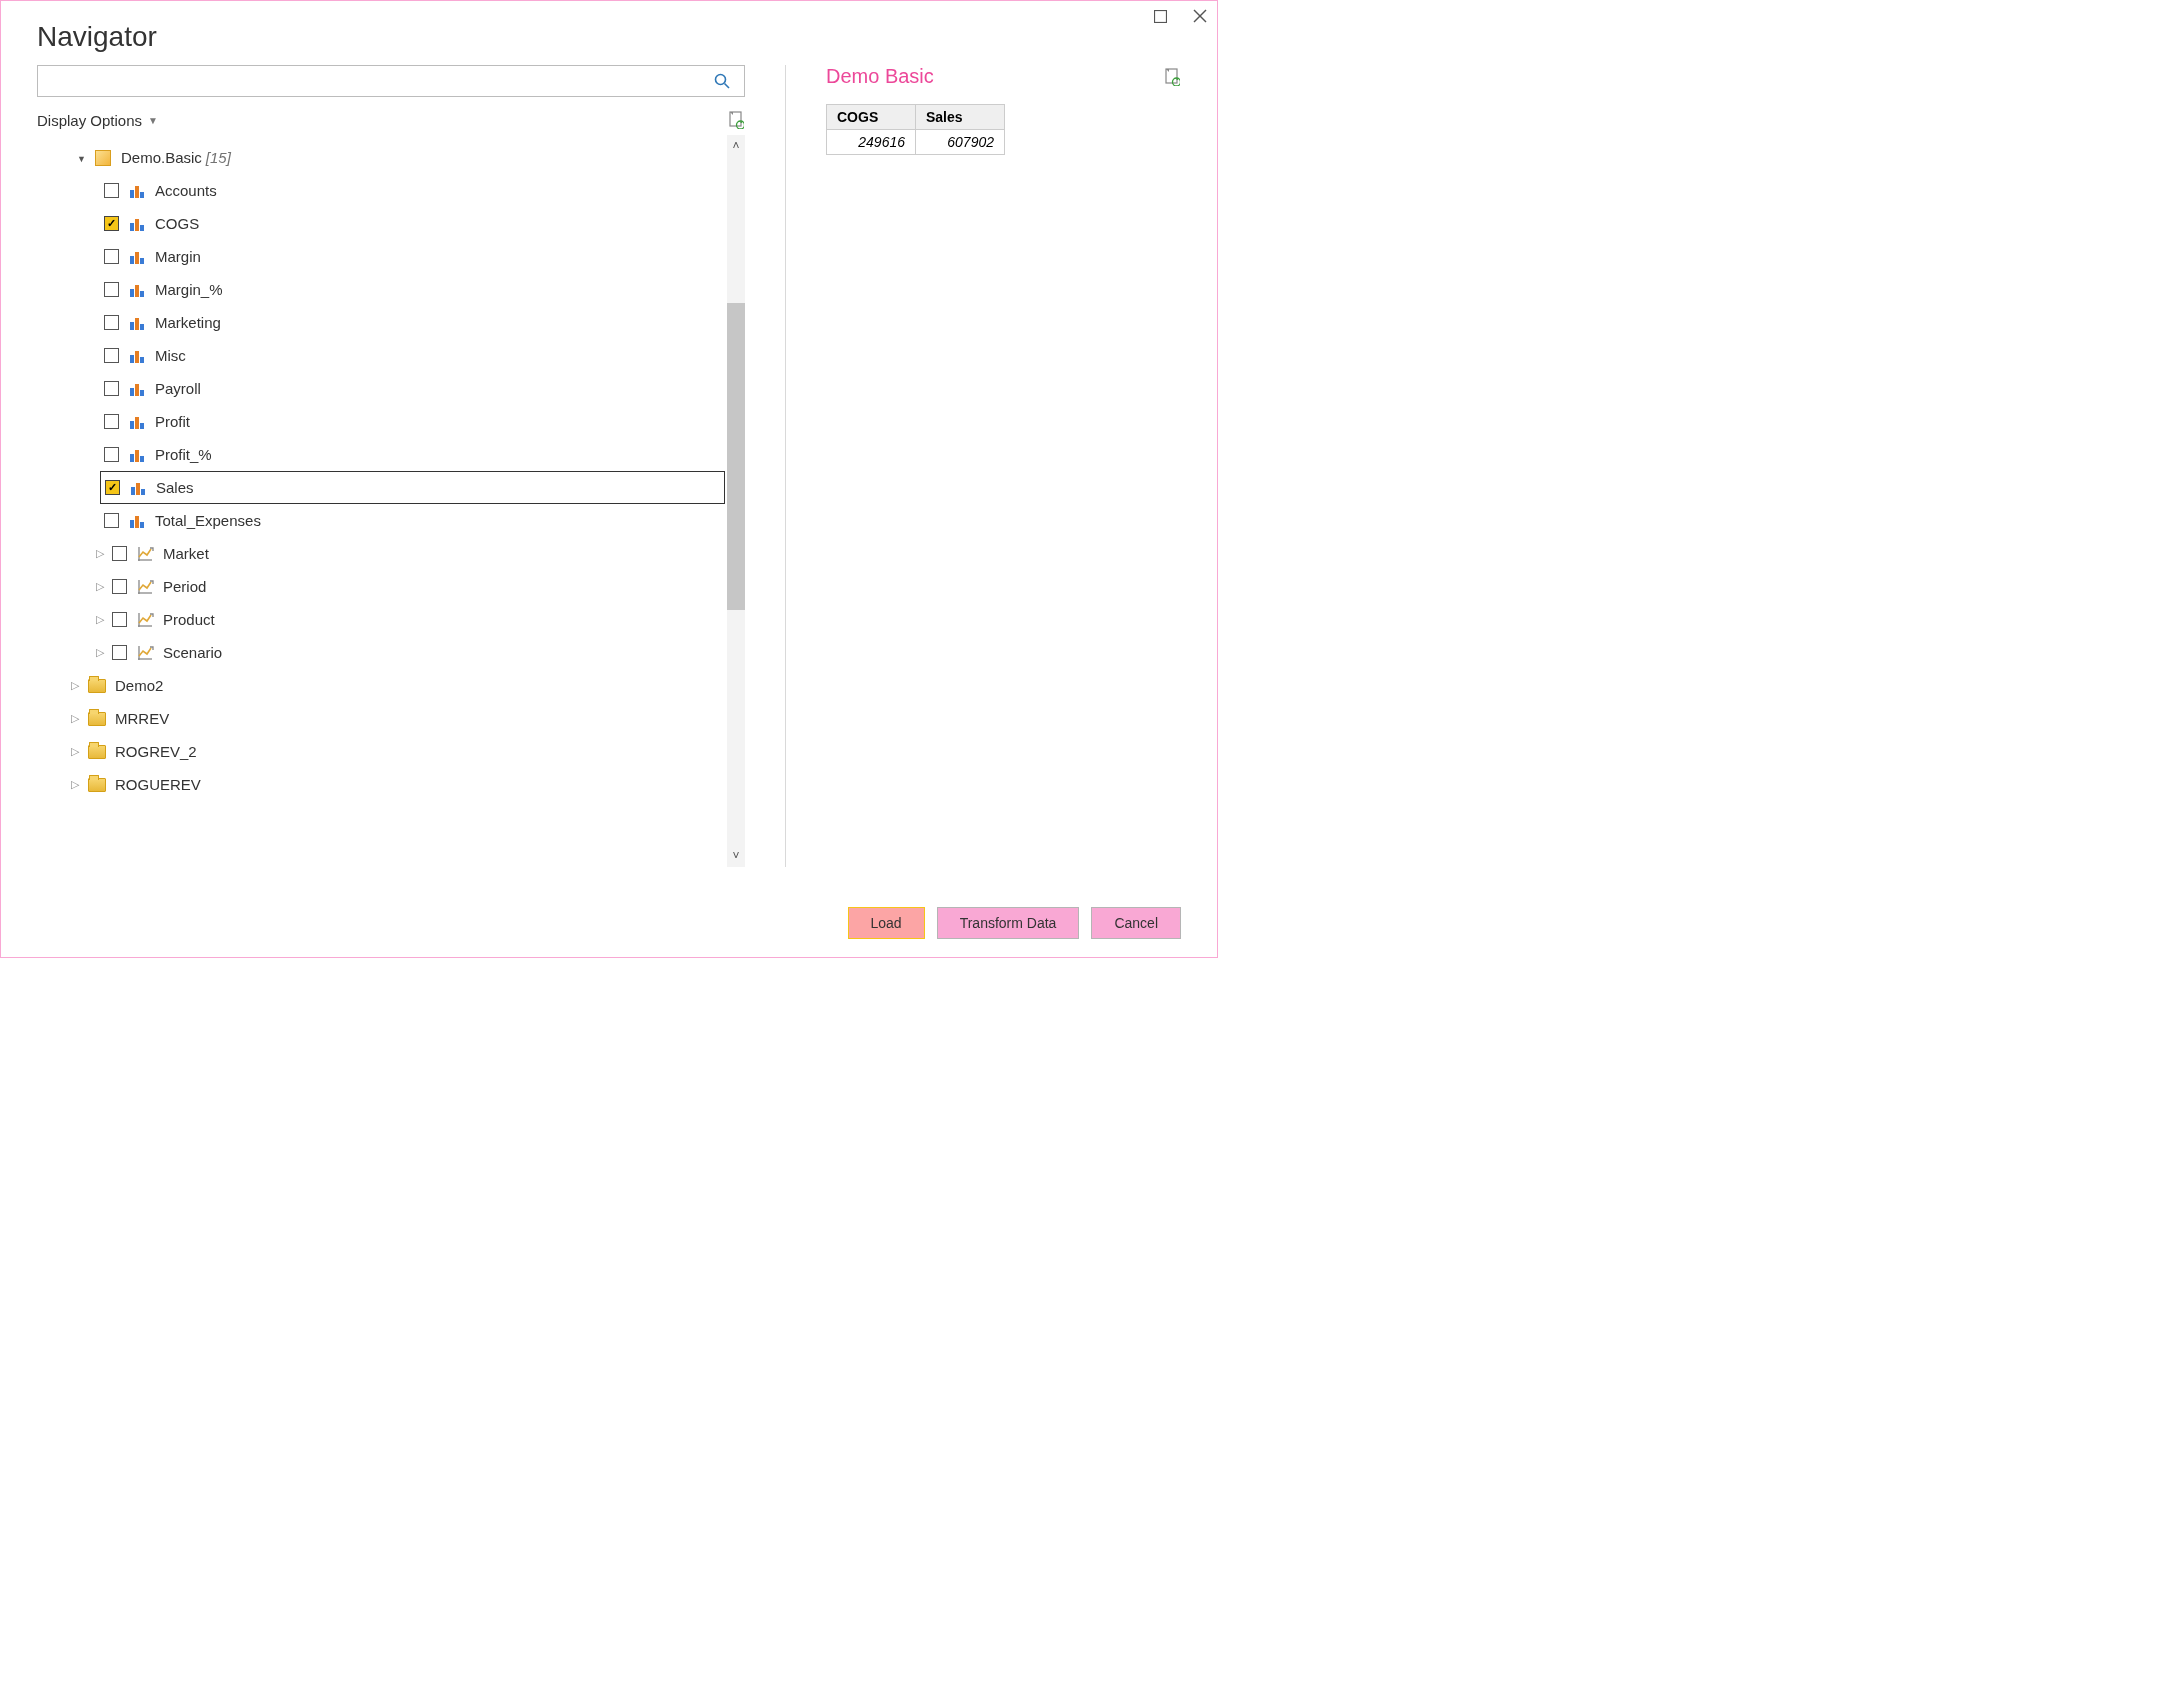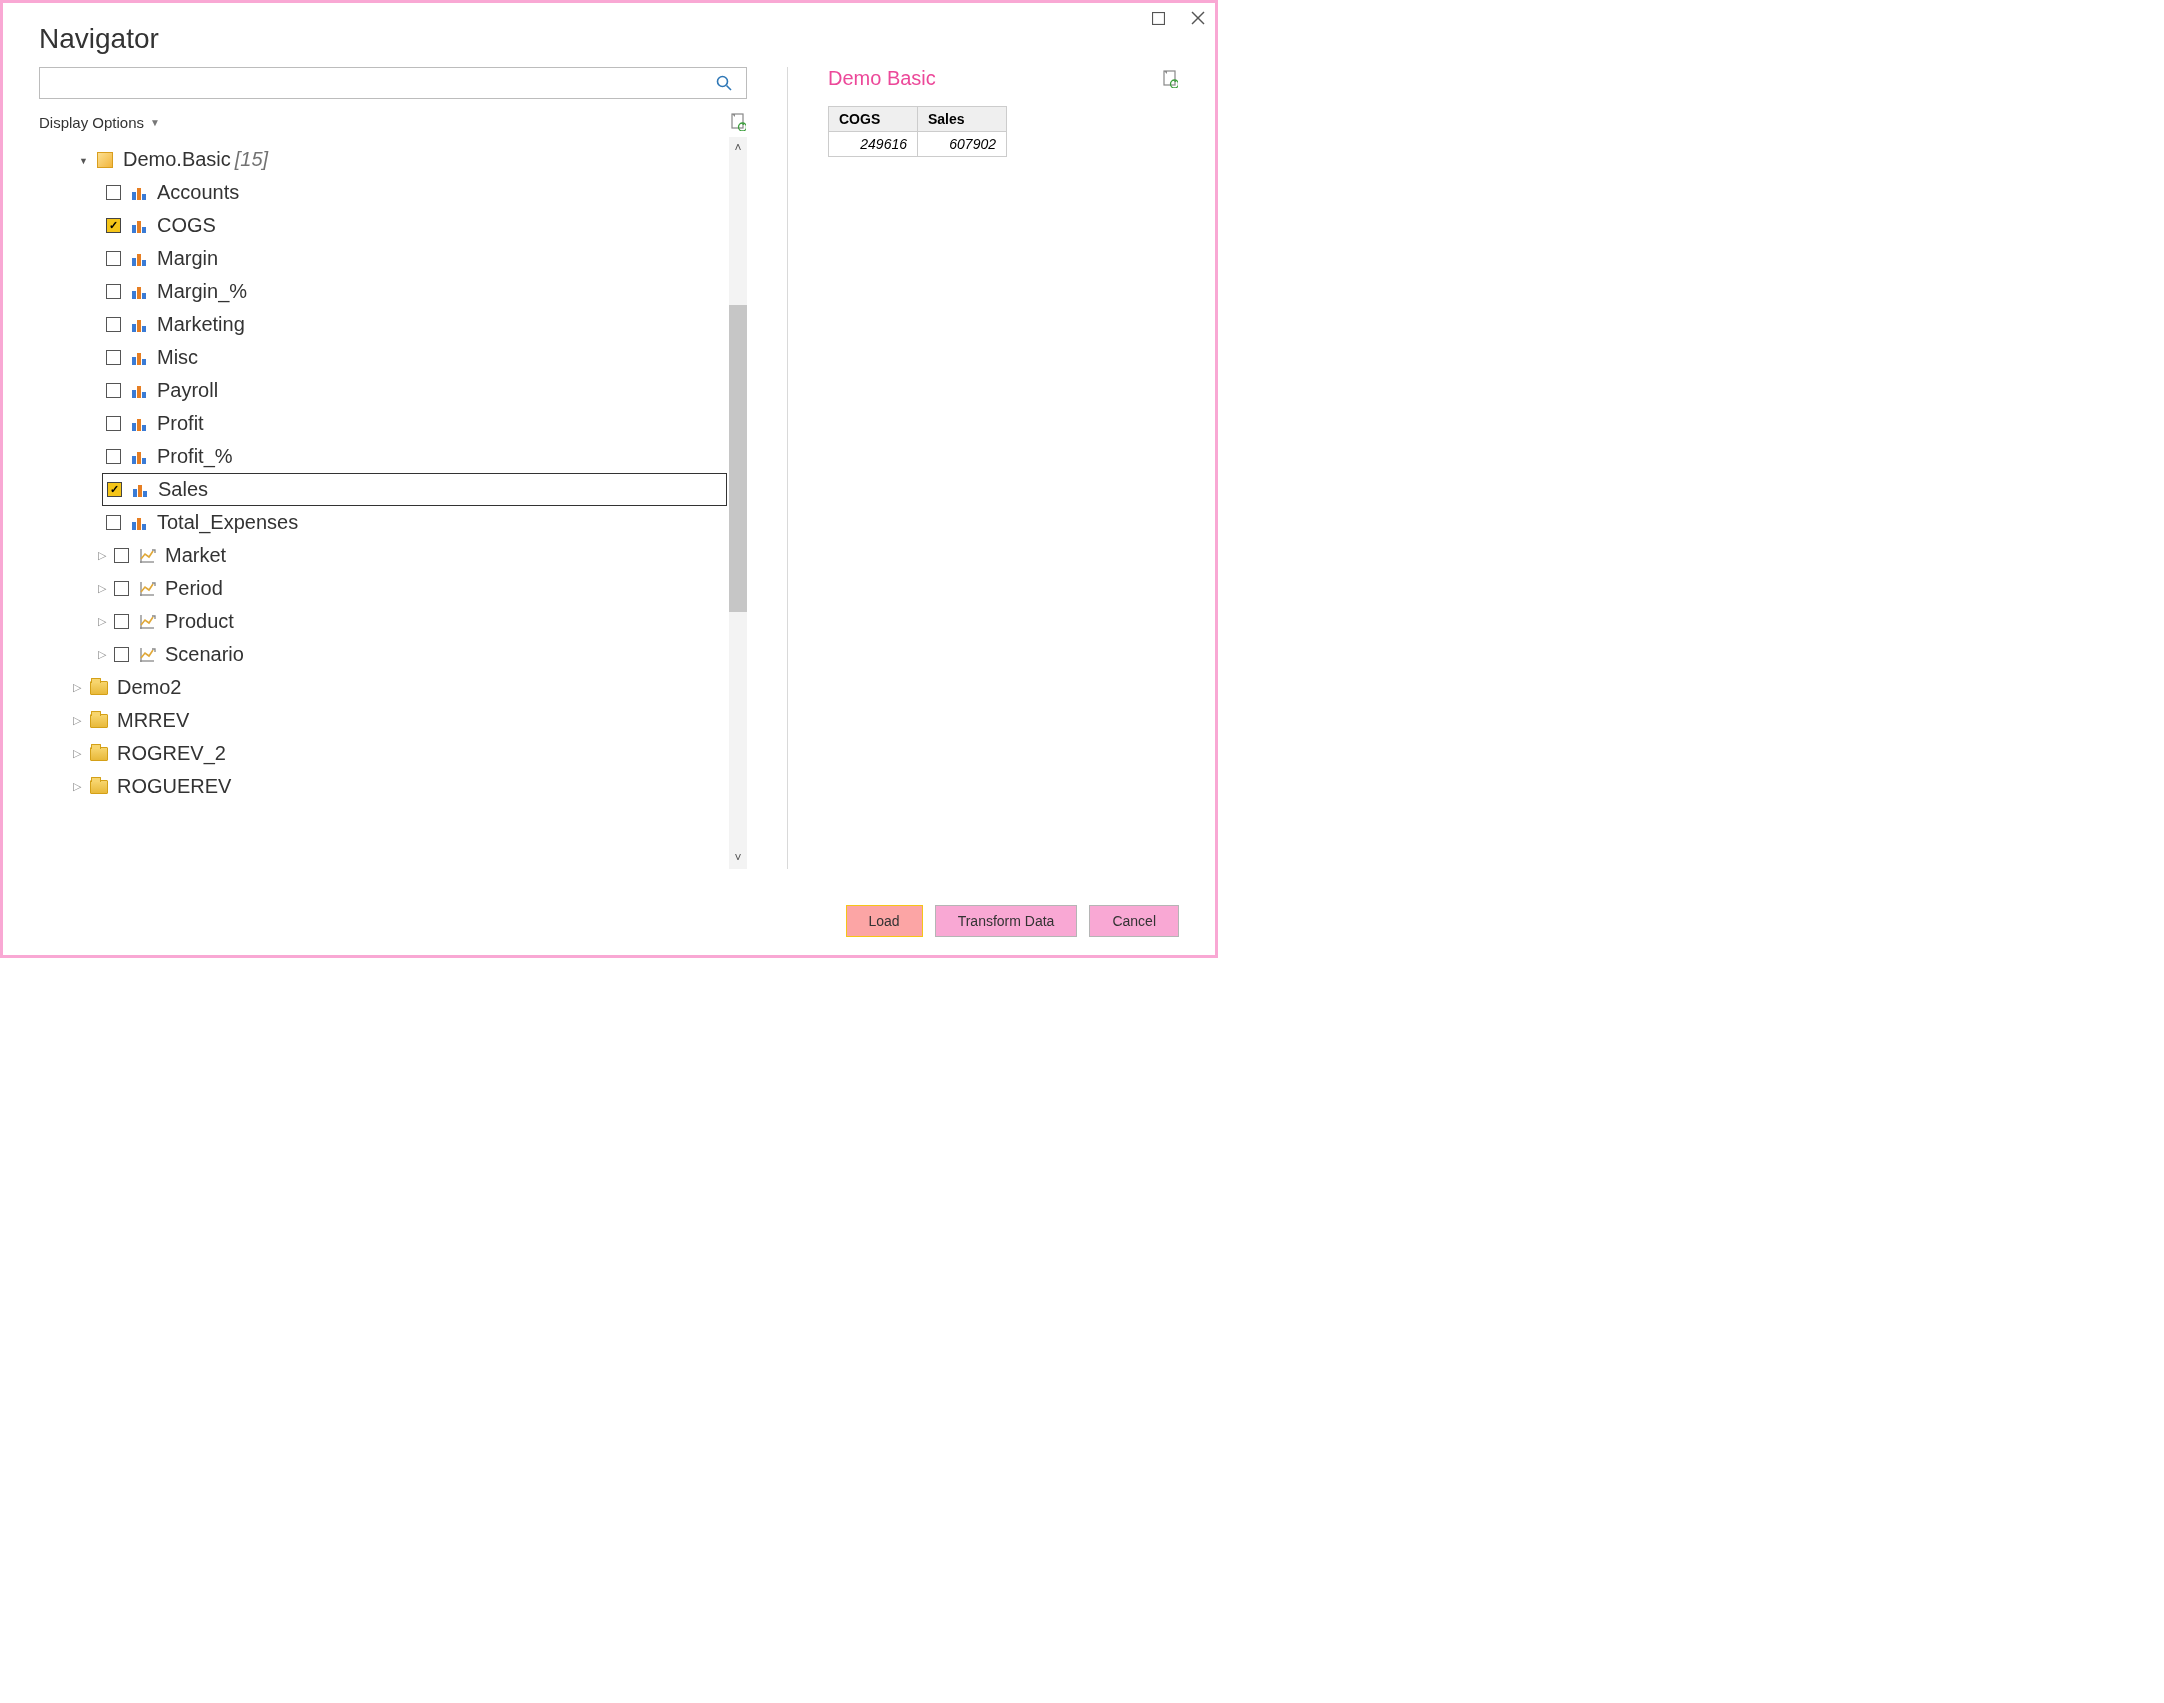--- a/index.html
+++ b/index.html
@@ -1,20 +1,20 @@
 <!DOCTYPE html>
 <html><head>
 <meta charset="utf-8">
 <style>
   * { box-sizing: border-box; font-family: "Segoe UI", Arial, sans-serif; }
   html, body { margin: 0; padding: 0; background: #fff; }
   .window {
     width: 1218px;
     height: 958px;
-    border: 3px solid #f9a8d4;
+    border: 1px solid #f9a8d4;
     position: relative;
     background: #fff;
   }
   .titlebar {
     position: absolute; top: 2px; right: 4px;
     display: flex; gap: 14px;
   }
   .titlebar .tb-btn { width: 26px; height: 26px; display: flex; align-items: center; justify-content: center; color: #555; font-size: 18px; }
   .header {
     padding: 20px 36px 12px 36px;
@@ -56,21 +56,21 @@
     margin-left: 2px;
   }
   .scroll-arrow { position: absolute; width: 18px; height: 18px; display:flex; align-items:center; justify-content:center; color:#555; font-size:12px; }
   .scroll-arrow.up { top: 2px; }
   .scroll-arrow.down { bottom: 2px; }
   .scroll-thumb { position: absolute; left: 0; width: 18px; background: #c6c6c6; top: 168px; height: 307px; }
 
   .node {
     display: flex; align-items: center;
     height: 33px;
-    font-size: 20px;
+    font-size: 15px;
     color: #333;
     padding-left: 4px;
   }
   .node.level-root { margin-left: 36px; }
   .node.level-item { margin-left: 63px; padding-left: 4px; }
   .node.level-dim  { margin-left: 55px; }
   .node.level-folder { margin-left: 30px; }
 
   .node.selected {
     border: 1px solid #333;

